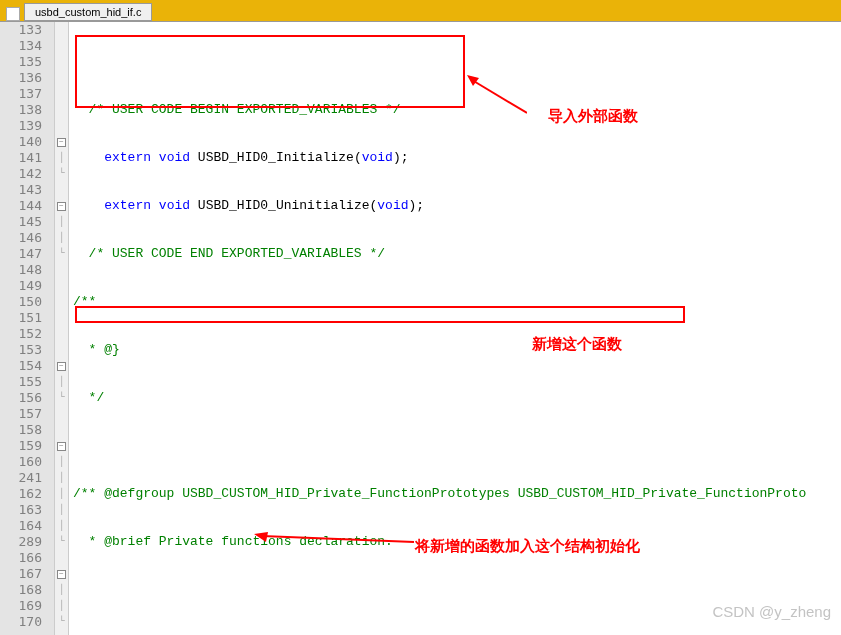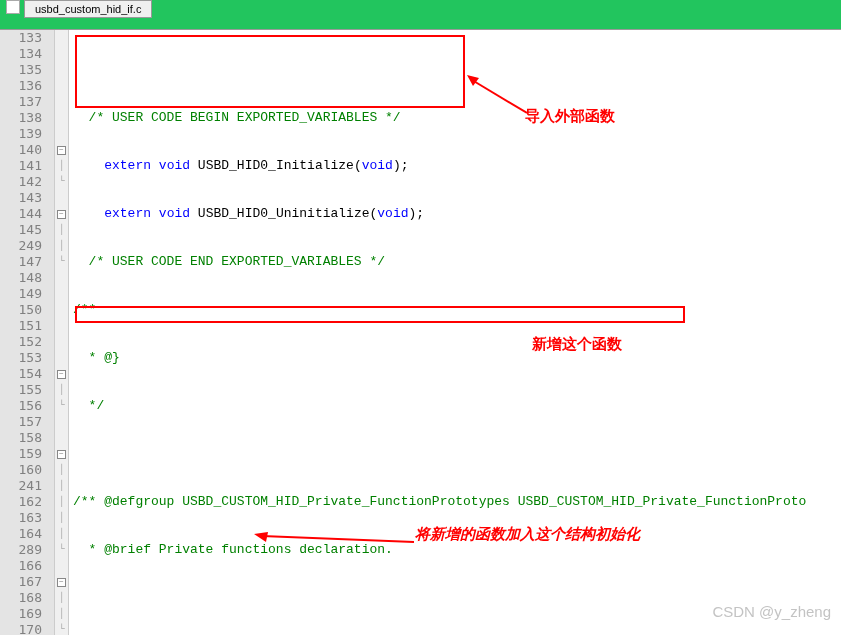--- a/index.html
+++ b/index.html
@@ -6,24 +6,24 @@
     body {
       font-family: Consolas, 'Courier New', monospace;
       font-size: 13px;
       background: #e8e8e8;
       width: 841px;
       height: 635px;
       overflow: hidden;
       position: relative;
     }
     .tab-bar {
-      background: #22c55e;
-      height: 30px;
-      display: flex;
-      align-items: flex-start;
+      background: #eab308;
+      height: 22px;
+      display: flex;
+      align-items: flex-end;
       border-bottom: 1px solid #999;
       padding-left: 6px;
     }
     .tab-icon {
       width: 14px;
       height: 14px;
       background: #fff;
       border: 1px solid #aaa;
       margin-right: 4px;
       display: inline-block;
@@ -113,23 +113,23 @@
     .box2 { left: 75px; top: 306px; width: 610px; height: 17px; }
     
     .annotation {
       position: absolute;
       color: #ff0000;
       font-family: 'Microsoft YaHei', Arial, sans-serif;
       font-size: 15px;
       font-weight: bold;
       pointer-events: none;
     }
-    .anno1 { left: 525px; top: 107px; }
+    .anno1 { left: 548px; top: 107px; }
     .anno2 { left: 532px; top: 335px; }
-    .anno3 { left: 415px; top: 525px; font-style: italic; }
+    .anno3 { left: 415px; top: 537px; }
     
     .arrow {
       position: absolute;
       pointer-events: none;
     }
     .watermark {
       position: absolute;
       right: 10px;
       bottom: 15px;
       color: #aaa;
@@ -156,21 +156,21 @@
     <div class="gutter-line">136</div>
     <div class="gutter-line">137</div>
     <div class="gutter-line">138</div>
     <div class="gutter-line">139</div>
     <div class="gutter-line">140</div>
     <div class="gutter-line">141</div>
     <div class="gutter-line">142</div>
     <div class="gutter-line">143</div>
     <div class="gutter-line">144</div>
     <div class="gutter-line">145</div>
-    <div class="gutter-line">249</div>
+    <div class="gutter-line">146</div>
     <div class="gutter-line">147</div>
     <div class="gutter-line">148</div>
     <div class="gutter-line">149</div>
     <div class="gutter-line">150</div>
     <div class="gutter-line">151</div>
     <div class="gutter-line">152</div>
     <div class="gutter-line">153</div>
     <div class="gutter-line">154</div>
     <div class="gutter-line">155</div>
     <div class="gutter-line">156</div>

